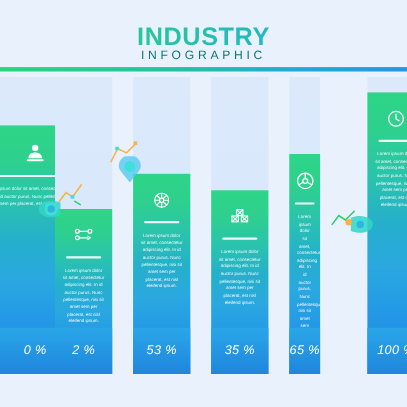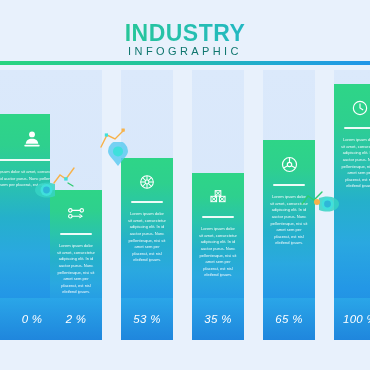--- a/index.html
+++ b/index.html
@@ -267,21 +267,21 @@
           </svg>
           <div class="card-divider"></div>
           <div class="card-text">Lorem ipsum dolor sit amet, consectetur adipiscing elit. In id auctor purus. Nunc pellentesque, nisi sit amet sem per placerat, est nisl eleifend ipsum.</div>
         </div>
       </div>
       <div class="pct-plate">
         <span class="pct-label">35 %</span>
       </div>
     </div>
 
-    <div class="column" style="left:263px; width:52px;">
+    <div class="column" style="left:263px; width:28px;">
       <div class="track"></div>
       <div class="fill" style="top:70px; height:200px;">
         <div class="fill-inner">
           <svg class="card-icon" width="21" height="21" viewBox="0 0 24 24" fill="none" stroke="currentColor" stroke-width="1.35">
             <circle cx="12" cy="12" r="8"></circle>
             <circle cx="12" cy="12" r="2.5"></circle>
             <line x1="12" y1="4" x2="12" y2="9.5"></line>
             <line x1="5.2" y1="16" x2="9.9" y2="13.3"></line>
             <line x1="18.8" y1="16" x2="14.1" y2="13.3"></line>
           </svg>

